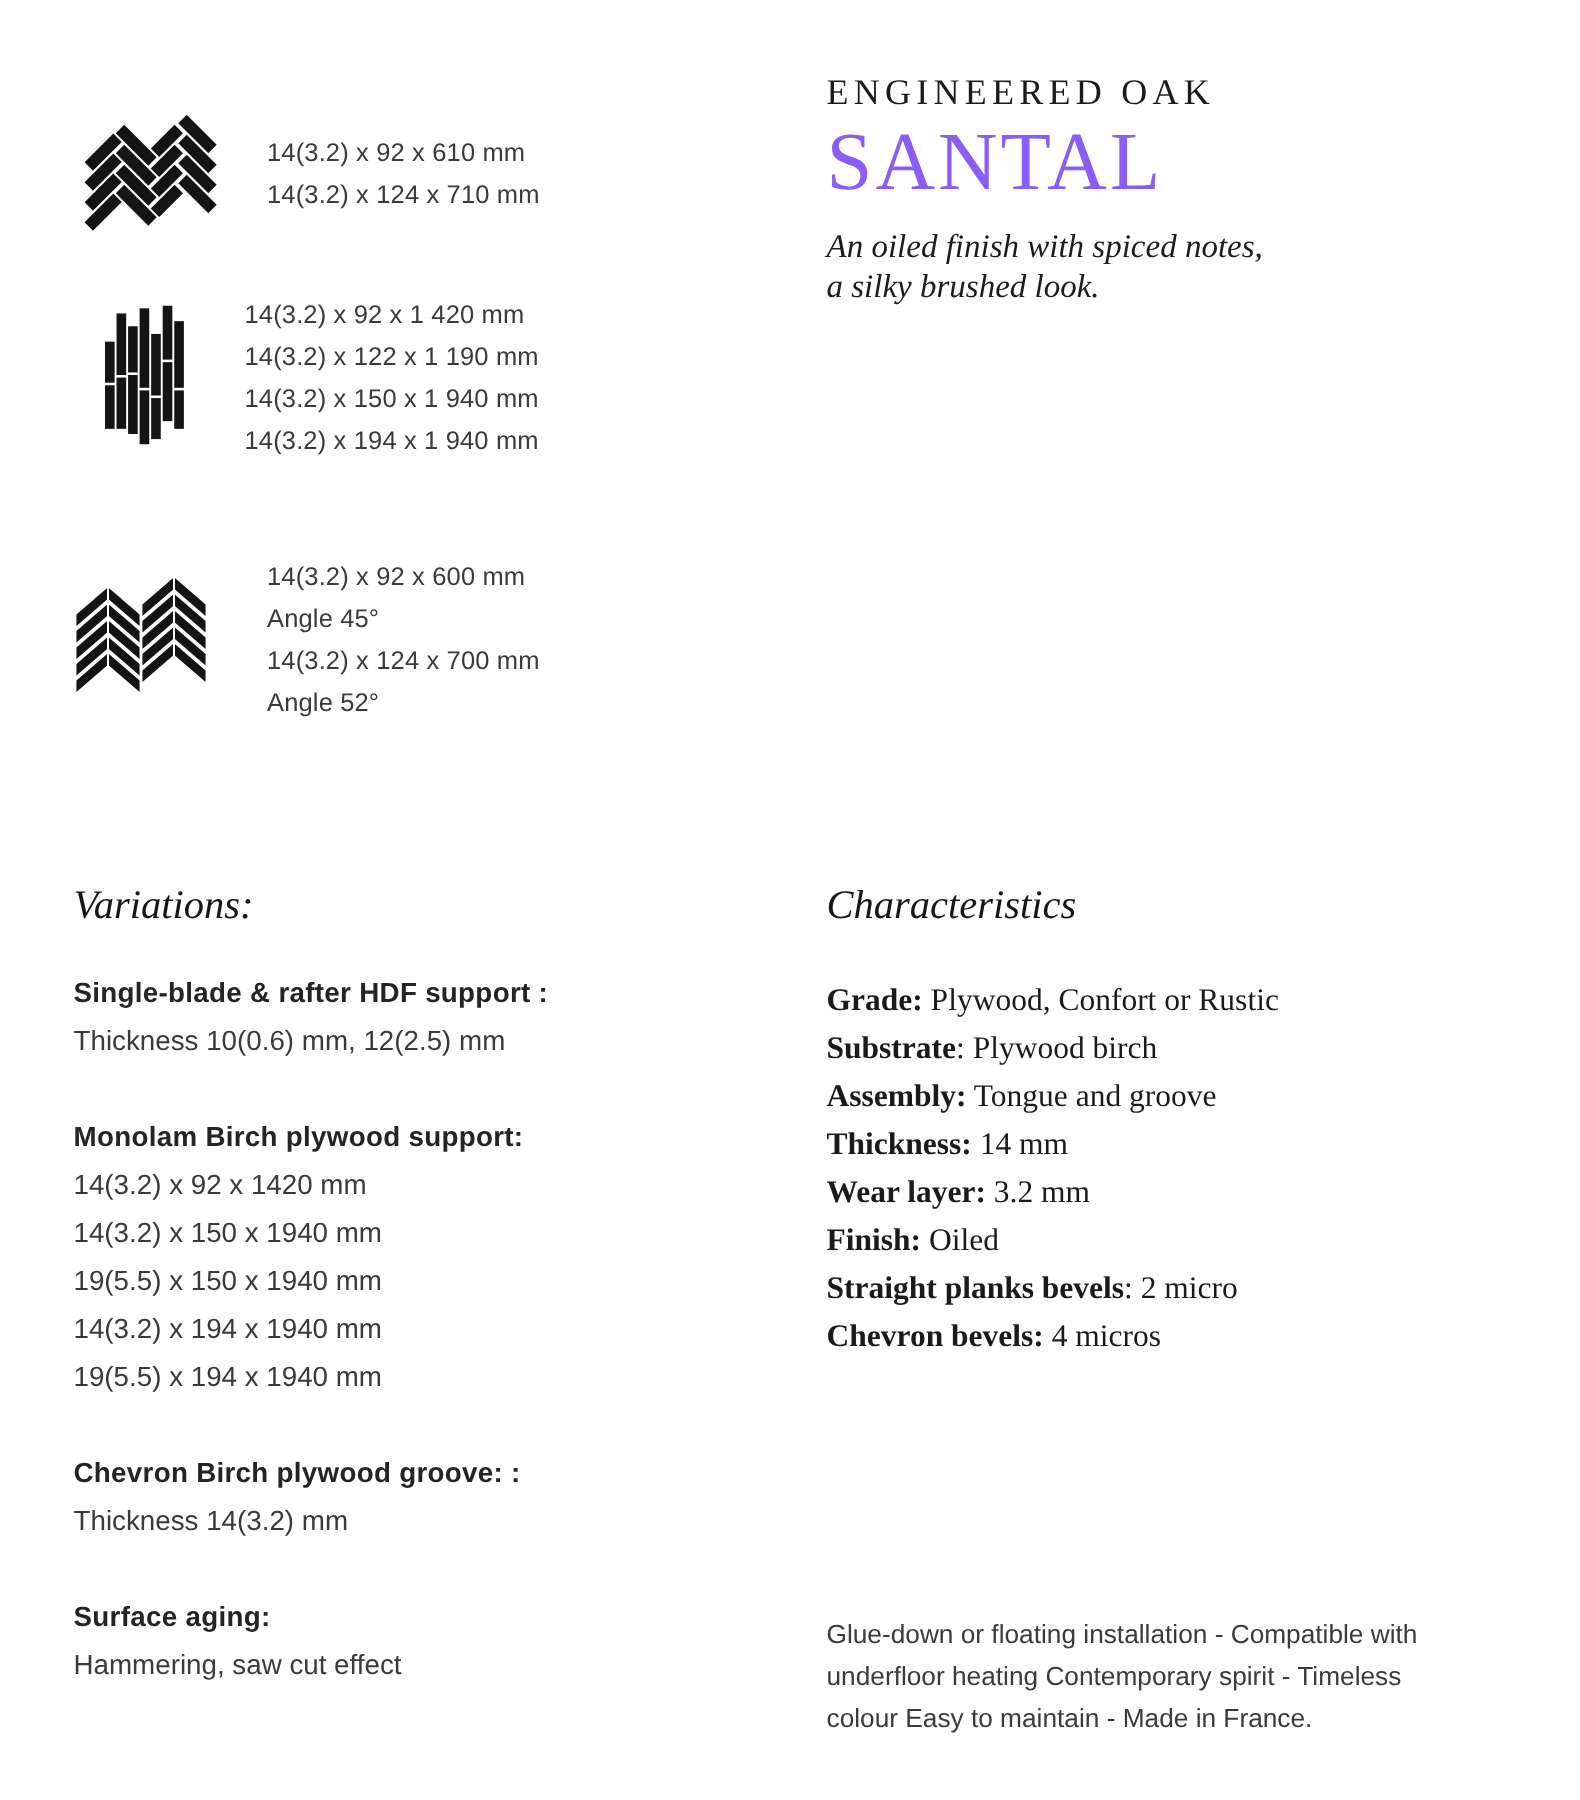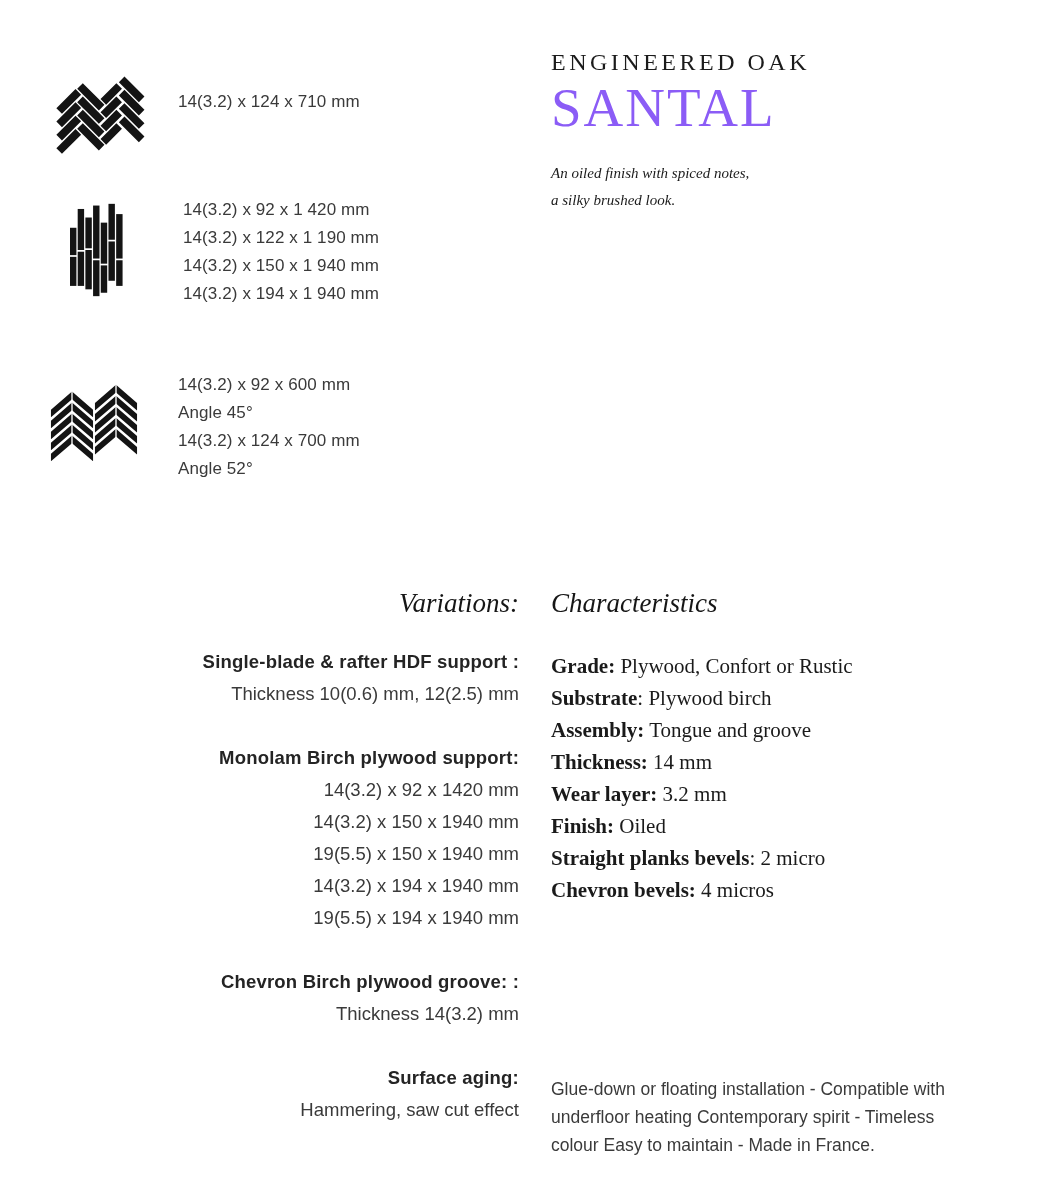--- a/index.html
+++ b/index.html
@@ -14,50 +14,50 @@
   body{
     width:1053px;height:1200px;position:relative;overflow:hidden;
     font-family:"Liberation Sans", sans-serif;
   }
   .abs{position:absolute;}
 
   
   .fmt-icon-1{left:55px;top:76px;}
   .fmt-text-1{left:178px;top:88px;}
   .fmt-icon-2{left:70px;top:202px;}
-  .fmt-text-2{left:183px;top:196px;}
+  .fmt-text-2{left:163px;top:196px;}
   .fmt-icon-3{left:50px;top:380px;}
   .fmt-text-3{left:178px;top:371px;}
   .dim-list{
     font-size:17px;line-height:28px;color:var(--ink-sans);
     letter-spacing:0.1px;white-space:nowrap;
   }
 
   
   .title-block{left:551px;top:46px;width:460px;}
   .eyebrow{
     font-family:"Liberation Serif", serif;
     font-size:24px;letter-spacing:3.5px;color:#1b1b1b;line-height:32px;
   }
   .product-name{
     font-family:"Liberation Serif", serif;
     font-size:55px;letter-spacing:2px;color:#8b5cf6;line-height:58px;
     margin-top:1px;font-weight:400;
   }
   .tagline{
     font-family:"Liberation Serif", serif;font-style:italic;
-    font-size:15px;line-height:27px;color:#1b1b1b;margin-top:23px;
+    font-size:22px;line-height:27px;color:#1b1b1b;margin-top:13px;
   }
 
   
   .section-heading{
     font-family:"Liberation Serif", serif;font-style:italic;font-weight:400;
     font-size:27px;line-height:34px;color:#161616;
   }
-  .variations-col{left:49px;top:586px;width:470px;text-align:right;}
+  .variations-col{left:49px;top:586px;width:470px;}
   .characteristics-col{left:551px;top:586px;width:460px;}
 
   
   .vgroups{margin-top:26px;font-size:18.5px;line-height:32px;color:var(--ink-sans);}
   .vgroup{margin-bottom:32px;}
   .vgroup-title{font-weight:bold;color:var(--ink-bold);letter-spacing:0.2px;}
 
   
   .specs{
     margin-top:30px;
@@ -79,20 +79,21 @@
 
 <div class="abs fmt-icon-1">
   <svg width="90" height="80" viewBox="0 0 108 96" fill="none" stroke="#141414" stroke-width="9.5">
     <path d="M5 42 L28 19 M5 58 L28 35 M5 74 L28 51 M5 90 L28 67"></path>
     <path d="M30 12 L56 38 M30 28 L56 54 M30 44 L56 70 M30 60 L56 86"></path>
     <path d="M58 31 L77 12 M58 47 L77 28 M58 63 L77 44 M58 79 L77 60"></path>
     <path d="M80 4 L104 28 M80 20 L104 44 M80 36 L104 60 M80 52 L104 76"></path>
   </svg>
 </div>
 <div class="abs dim-list fmt-text-1">
+  <div>14(3.2) x 92 x 610 mm</div>
   <div>14(3.2) x 124 x 710 mm</div>
 </div>
 
 <div class="abs fmt-icon-2">
   <svg width="53" height="96" viewBox="0 0 62 112" fill="#141414">
     <rect x="0" y="30" width="7.5" height="32"></rect>
       <rect x="0" y="64" width="7.5" height="34"></rect>
     <rect x="9" y="8" width="7.5" height="48"></rect>
       <rect x="9" y="58" width="7.5" height="40"></rect>
     <rect x="18" y="18" width="7.5" height="36"></rect>

